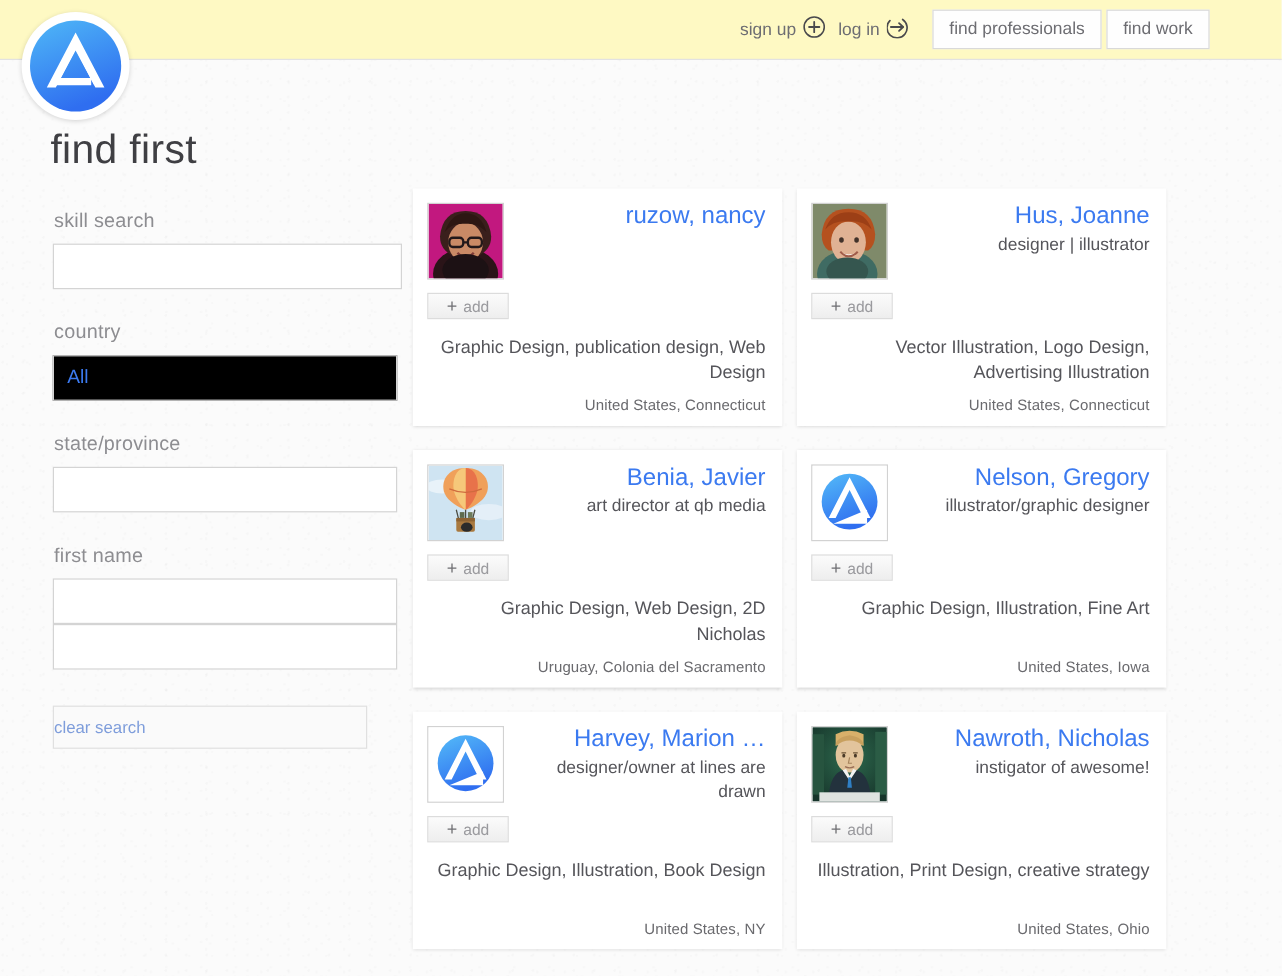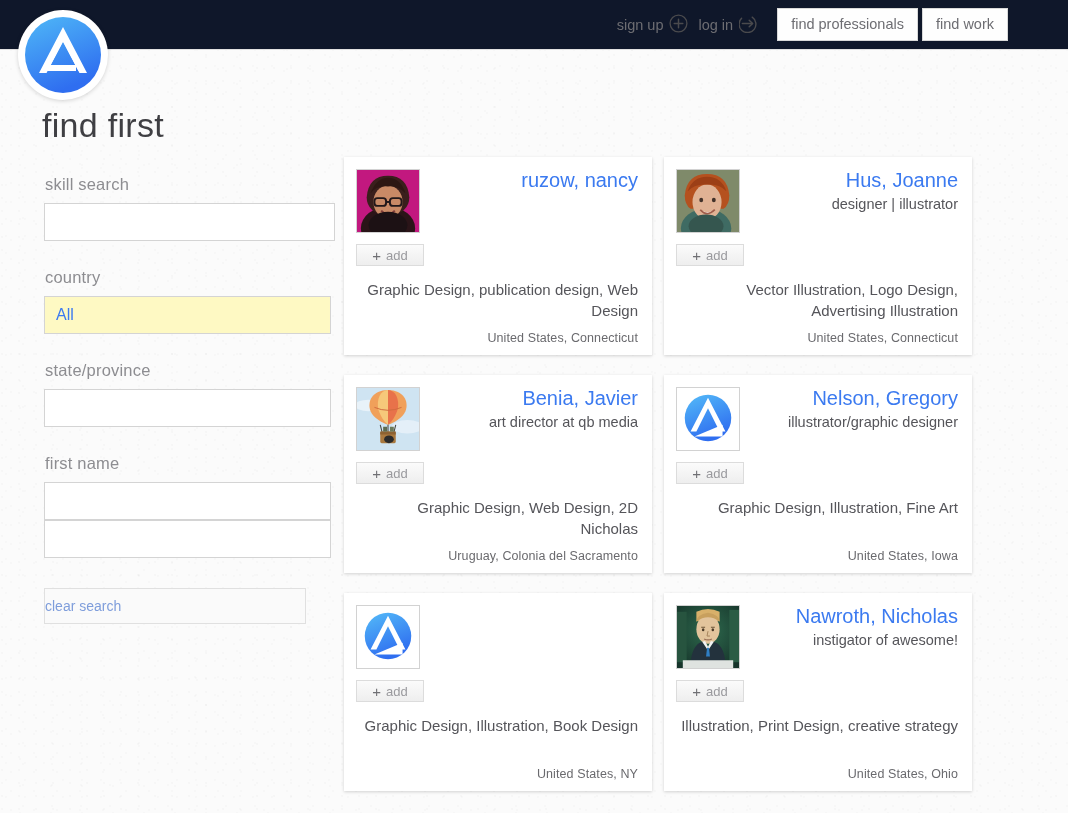--- a/index.html
+++ b/index.html
@@ -20,21 +20,21 @@
     background-size: 17px 13px, 23px 19px, 29px 21px, 19px 17px, 31px 27px;
     color: #58585a;
     -webkit-font-smoothing: antialiased;
   }
 
   
   .header {
     position: absolute;
     top: 0; left: 0;
     width: 1068px; height: 50px;
-    background: #0f172a;
+    background: #fef9c3;
     border-bottom: 1px solid #e2e2e2;
     box-sizing: border-box;
     z-index: 5;
   }
   .header-right {
     position: absolute;
     right: 60px; top: 0;
     height: 49px;
     display: flex;
     align-items: center;
@@ -118,21 +118,21 @@
     outline: none;
   }
   .text-input.narrow { width: 287px; }
   .select-box {
     display: flex;
     align-items: center;
     width: 287px;
     height: 38px;
     box-sizing: border-box;
     border: 1px solid #d4d4d4;
-    background: #fef9c3;
+    background: #000000;
     font-size: 16px;
     color: #3b7af0;
     padding: 0 11px;
     cursor: pointer;
   }
   .clear-btn {
     display: flex;
     align-items: center;
     justify-content: flex-start;
     width: 262px;
@@ -443,20 +443,24 @@
               </defs>
       <circle cx="32" cy="31" r="24" fill="url(#a1)"></circle>
       <path d="M32 10 L14 45 L20 45 L32 21 L44 45 L50 45 Z" fill="#fff"></path>
       <path d="M18 50 L47 38 L47 50 Z" fill="#fff"></path>
             </svg>
           </div>
         <div class="add-btn">
           <span class="plus">+</span>
           <span>add</span>
         </div>
+      </div>
+      <div class="card-right">
+        <div class="person-name">Harvey, Marion …</div>
+        <div class="person-title">designer/owner at lines are drawn</div>
       </div>
     </div>
     <div class="person-skills">Graphic Design, Illustration, Book Design</div>
     <div class="person-location">United States, NY</div>
     </div>
     <div class="card">
     <div class="card-top">
       <div class="card-left">
         <div class="avatar">
             <svg viewBox="0 0 64 64">

